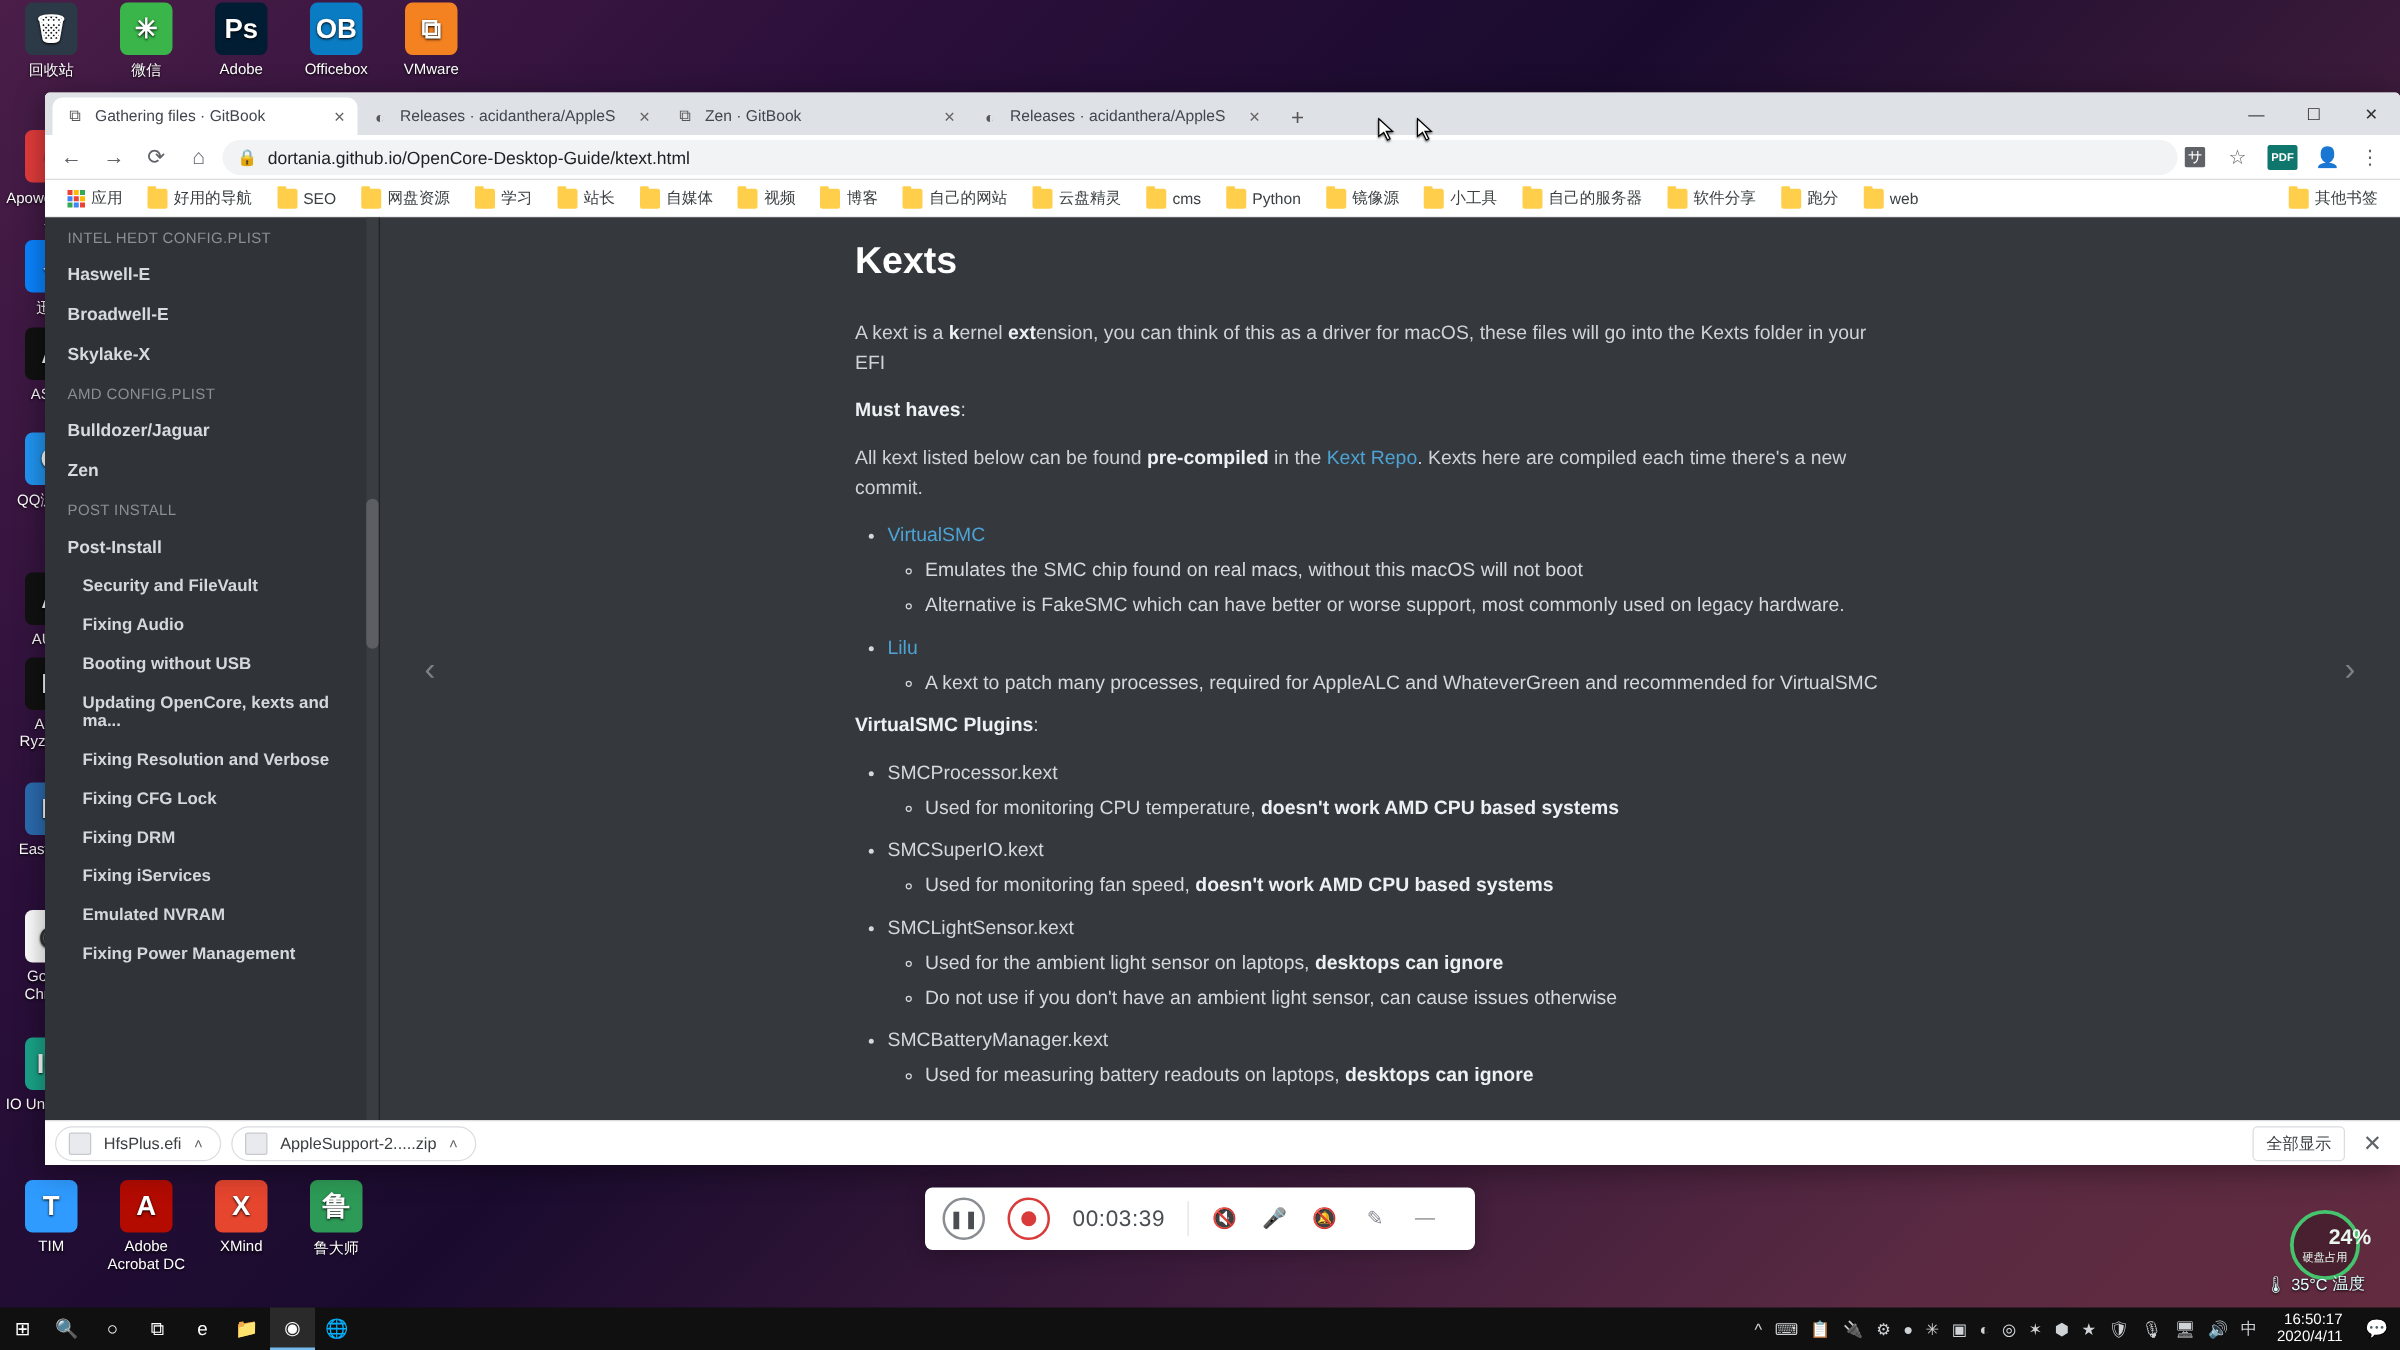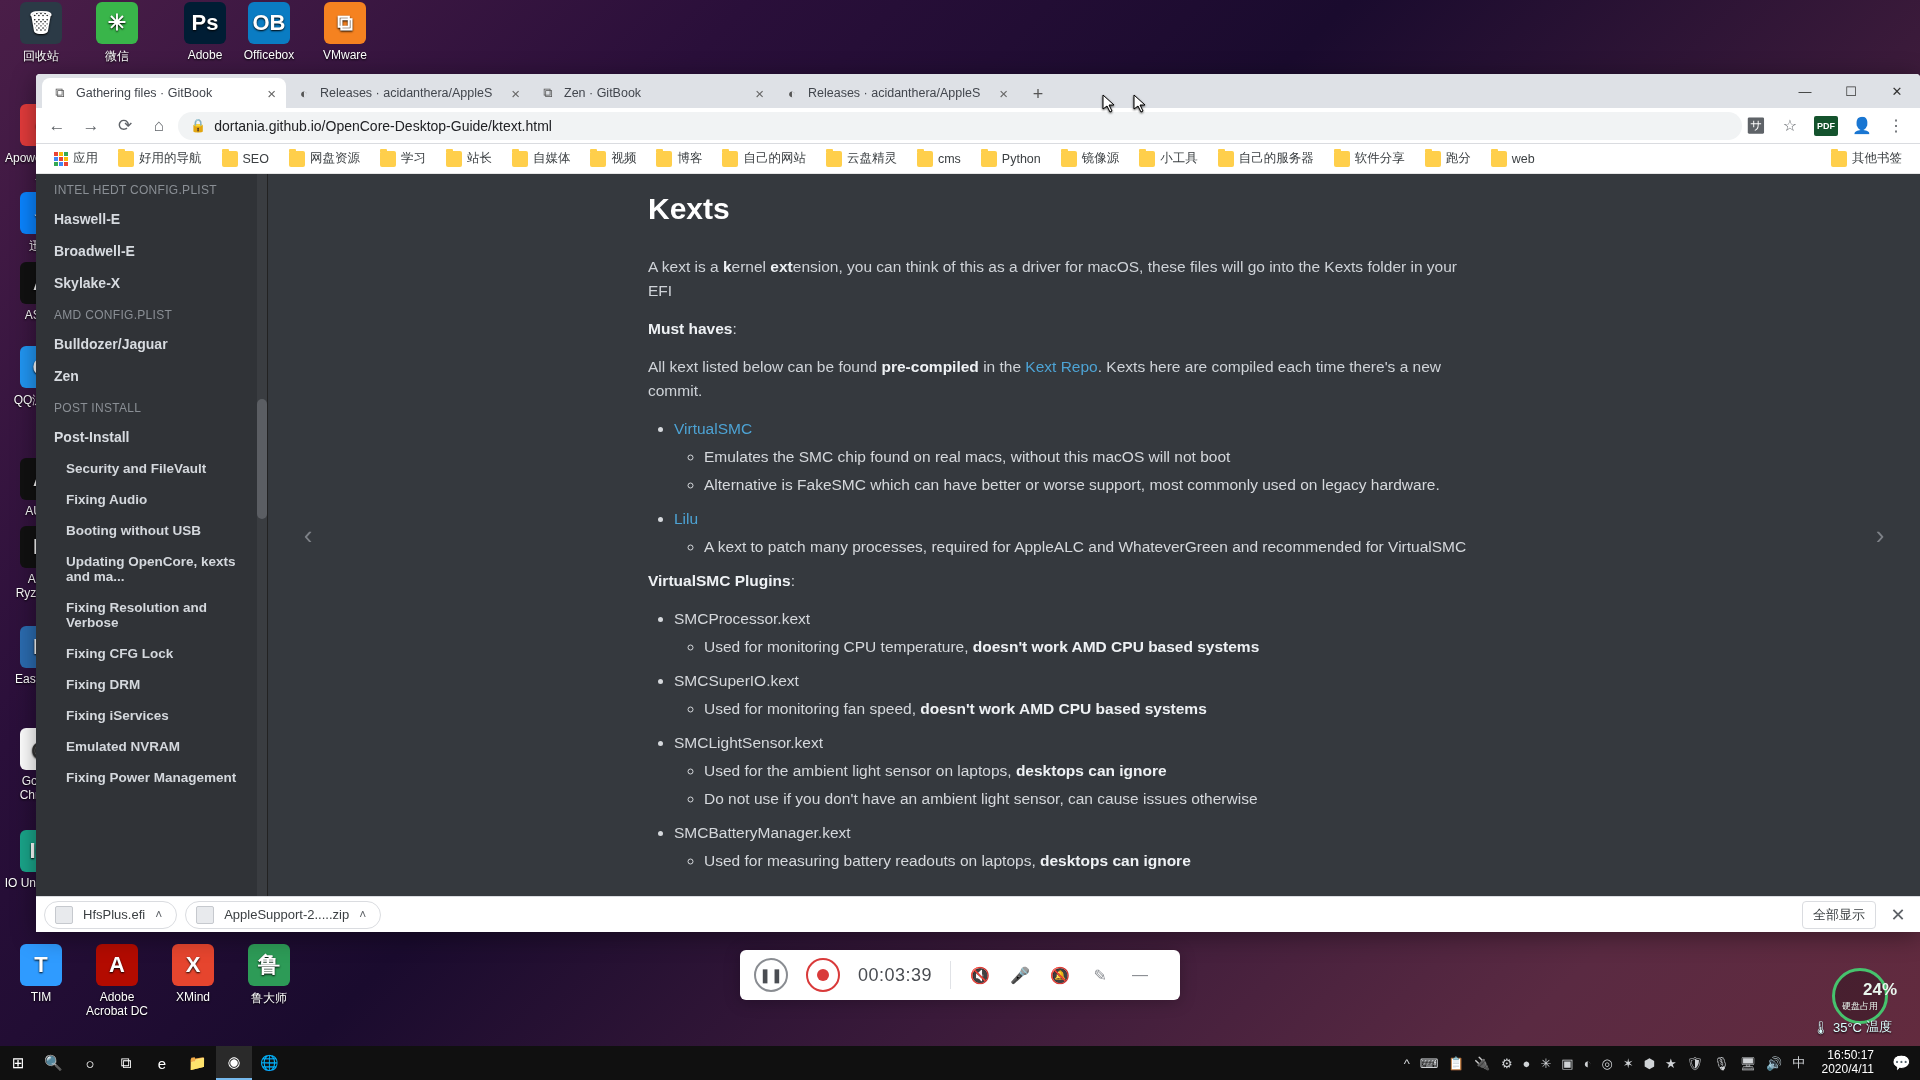--- a/index.html
+++ b/index.html
@@ -44,21 +44,21 @@
     align-items:center; padding:0 10px; gap:4px; font-size:12.5px; color:#3c4043; }
   .bm { display:flex; align-items:center; gap:5px; padding:3px 8px; border-radius:4px;
     cursor:pointer; white-space:nowrap; }
   .bm .ficon { width:16px;height:16px;background:#ffcf4b;border-radius:2px;position:relative; }
   .bm .ficon::before { content:""; position:absolute; top:-2px; left:0; width:7px; height:3px;
     background:#ffcf4b; border-radius:1px 1px 0 0; }
   #bmspacer { flex:1; }
   
   #content { display:flex; height:calc(100% - 34px - 36px - 30px - 36px); background:#2f3136; }
   
-  #sidebar { width:232px; background:#303337; color:#c7ccd1; font-size:14px; overflow-y:hidden;
+  #sidebar { width:268px; background:#303337; color:#c7ccd1; font-size:14px; overflow-y:hidden;
     position:relative; border-right:1px solid #222; }
   #sidebar .shead { padding:9px 18px 6px; font-size:12px; letter-spacing:.3px; color:#8a8f95; }
   #sidebar .sitem { padding:8px 18px; cursor:pointer; font-weight:600; color:#d7dbe0; }
   #sidebar .sitem.sub { padding-left:30px; font-weight:600; font-size:13.5px; color:#d4d8dd; }
   #sidebar::-webkit-scrollbar{width:10px;}
   #sbtrack { position:absolute; right:0; top:0; width:10px; height:100%; background:#3a3d41; }
   #sbthumb { position:absolute; right:0; top:225px; width:10px; height:120px; background:#5b5e63;
     border-radius:5px; }
   
   #main { flex:1; background:#35393e; position:relative; color:#d5d8dc; }
@@ -125,21 +125,21 @@
 <div id="desktop">
 
   <div class="dicon" style="left:4px; top:2px">
     <div class="img" style="background:#2b3a46">🗑</div>
     <span>回收站</span>
   </div>
   <div class="dicon" style="left:80px; top:2px">
     <div class="img" style="background:#39b54a">✳</div>
     <span>微信</span>
   </div>
-  <div class="dicon" style="left:168px; top:2px">
+  <div class="dicon" style="left:156px; top:2px">
     <div class="img" style="background:#001d34">Ps</div>
     <span>Adobe</span>
   </div>
   <div class="dicon" style="left:232px; top:2px">
     <div class="img" style="background:#0a7cc3">OB</div>
     <span>Officebox</span>
   </div>
   <div class="dicon" style="left:308px; top:2px">
     <div class="img" style="background:#f58220">⧉</div>
     <span>VMware</span>
@@ -235,21 +235,21 @@
       <div class="tbtn">→</div>
       <div class="tbtn">⟳</div>
       <div class="tbtn">⌂</div>
       <div id="omnibox">
         <span class="lock">🔒</span>
         <span>dortania.github.io/OpenCore-Desktop-Guide/ktext.html</span>
       </div>
       <div id="tbr">
         <div class="r">🈂</div>
         <div class="r">☆</div>
-        <div class="r" style="background:#14532d;color:#fff;font-size:9px;font-weight:bold;border-radius:2px;width:24px">PDF</div>
+        <div class="r" style="background:#0f766e;color:#fff;font-size:9px;font-weight:bold;border-radius:2px;width:24px">PDF</div>
         <div class="r">👤</div>
         <div class="r">⋮</div>
       </div>
     </div>
 
     <div id="bmbar">
       <div class="bm first">
         <span style="display:grid;grid-template-columns:repeat(3,4px);grid-template-rows:repeat(3,4px);gap:1px">
           <b style="background:#ea4335"></b>
             <b style="background:#fbbc05"></b>

